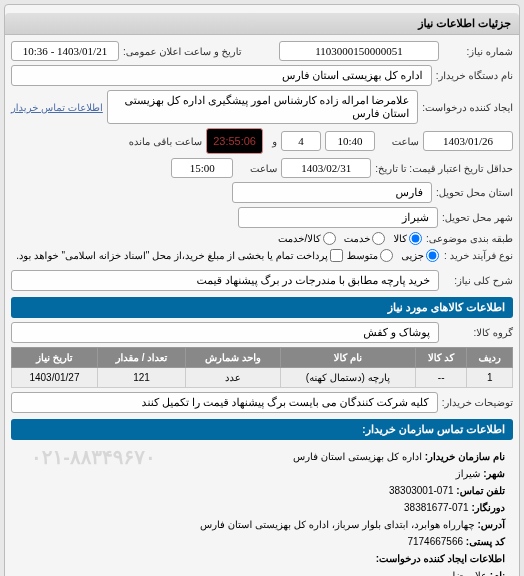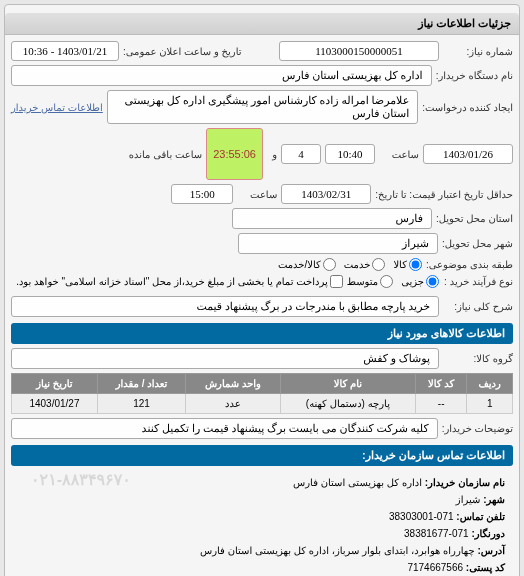--- a/index.html
+++ b/index.html
@@ -52,24 +52,24 @@
 .display-box { background: #fefefe; flex:1; text-align:right; padding:3px 8px;}
 .input-center { text-align:center; }
 .link {
   color: #4a6da7;
   text-decoration: underline;
   cursor: pointer;
   font-size: 10px;
 }
 .countdown {
   border:1px solid #d88;
-  background:#bef264;
+  background:#000000;
   color:#a33;
   border-radius:3px;
-  padding:19px 6px;
+  padding:6px 6px;
   font-size:11px;
 }
 .radio-group { display:flex; gap:8px; align-items:center; font-size:10px;}
 .radio-item { display:flex; gap:2px; align-items:center;}
 input[type=radio], input[type=checkbox]{ margin:0; }
 .section-header {
   background:#0369a1;
   color:#fff;
   padding:4px 8px;
   font-weight:bold;
@@ -92,21 +92,21 @@
   background:#eee;
   padding:4px;
   border:1px solid #ccc;
   text-align:center;
 }
 .info-block { font-size:10px; line-height:1.7; padding:4px 8px;}
 .info-block b { font-weight:bold; }
 .watermark-row{ position:relative; }
 .watermark {
   position:absolute; left:20px; top:-4px;
-  font-size:16px; color:rgba(0,0,0,0.12);
+  font-size:20px; color:rgba(0,0,0,0.12);
   font-weight:bold; letter-spacing:1px;
   pointer-events:none;
 }
 .flex-sp { flex:1; }
 </style>
 </head>
 <body>
 
 <div class="panel">
   <div class="panel-header">جزئیات اطلاعات نیاز</div>

